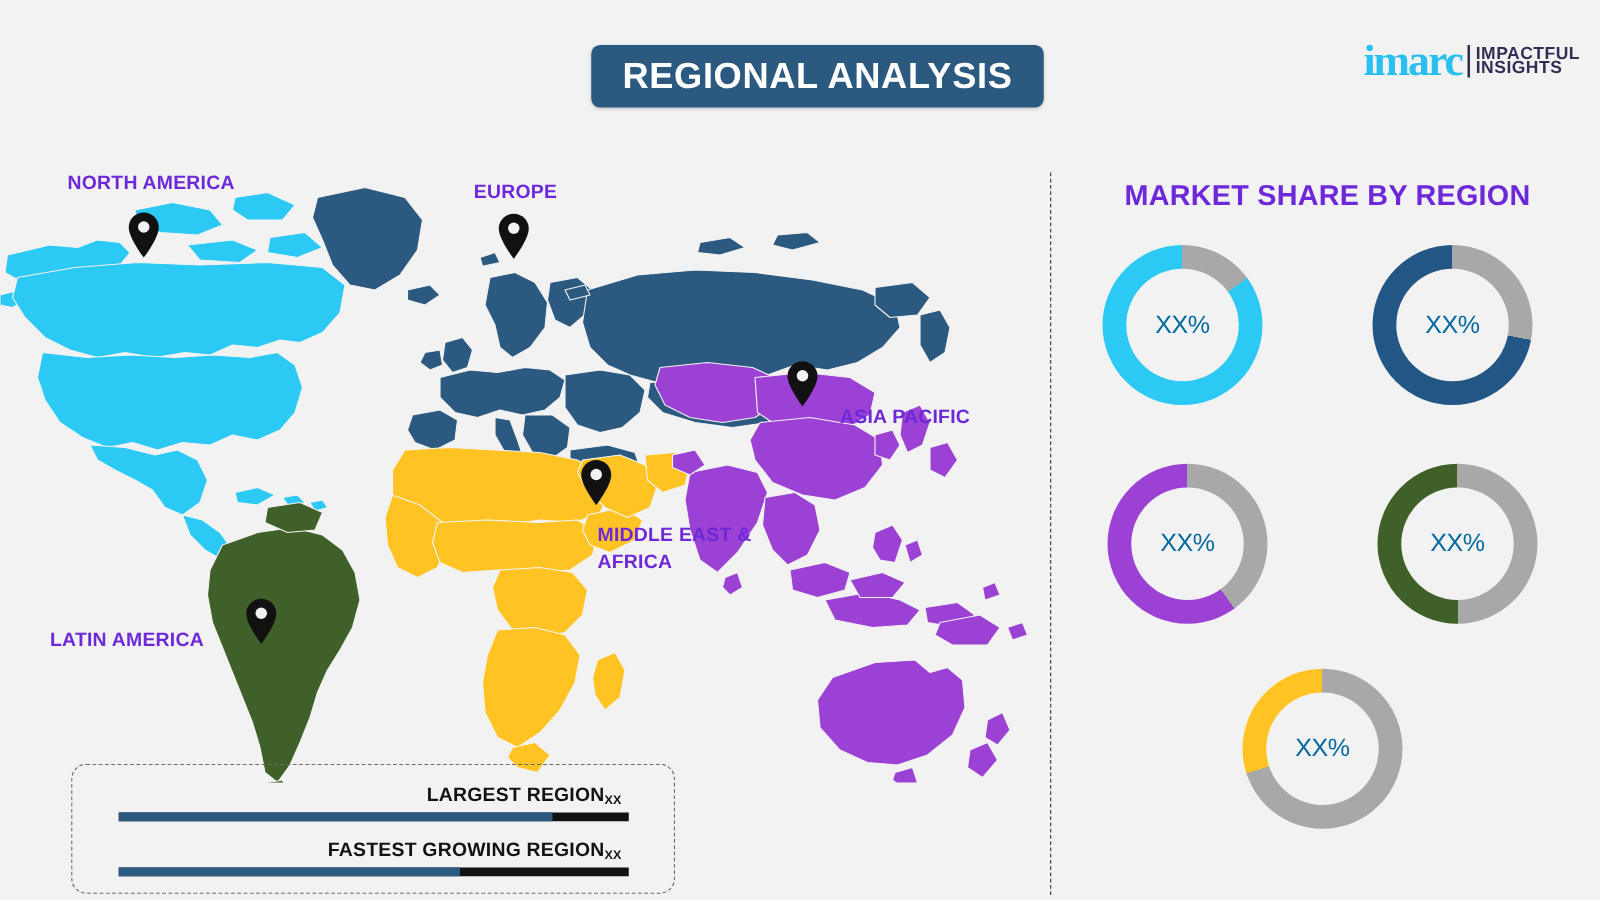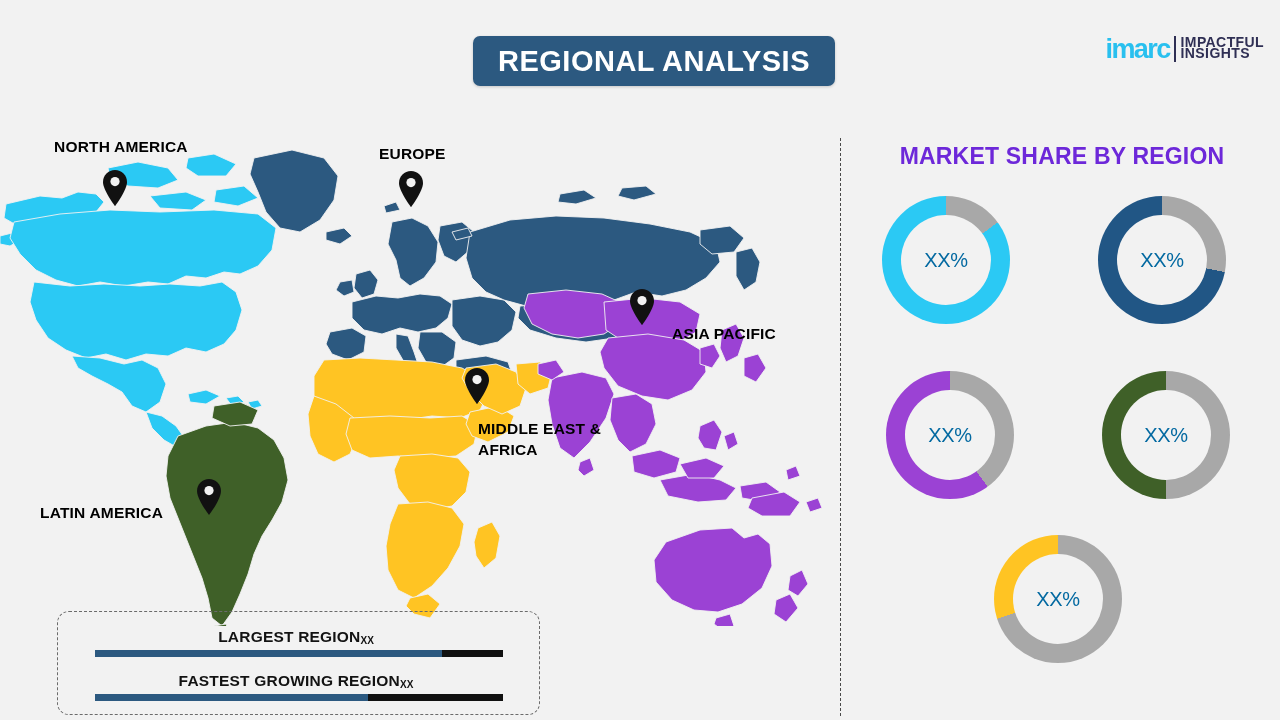--- a/index.html
+++ b/index.html
@@ -21,41 +21,41 @@
     box-shadow: 0 1px 3px rgba(0,0,0,.18);
   }
   #title-banner .txt {
     color: #ffffff; font-size: 29px; font-weight: bold;
     letter-spacing: .5px; white-space: nowrap;
   }
 
   
   #logo { position: absolute; right: 16px; top: 24px; display: flex; align-items: flex-start; }
   #logo .wordmark {
-    font-size: 27px; font-weight: bold; color: #29c0ef;
+    font-size: 35px; font-weight: bold; color: #29c0ef;
     letter-spacing: -1.6px; line-height: 30px; position: relative;
-    font-family: Liberation Sans, sans-serif;
+    font-family: Liberation Serif, serif;
   }
   #logo .bar { width: 2px; height: 26px; background: #2f2f54; margin: 2px 5px 0 4px; }
   #logo .tag { font-size: 14px; font-weight: bold; color: #2f2f54; line-height: 11px; letter-spacing: .4px; padding-top: 3px; }
 
   
   #divider {
     position: absolute; left: 840px; top: 128px;
     width: 0; height: 578px;
     border-left: 1.4px dashed #4a4a4a;
   }
 
   
   #map-wrap { position: absolute; left: 0; top: 96px; width: 830px; height: 520px; }
   #map-wrap svg { width: 100%; height: 100%; display: block; }
 
   
   .region-label {
-    position: absolute; color: #000000; font-weight: bold;
+    position: absolute; color: #6d28d9; font-weight: bold;
     font-size: 15.5px; letter-spacing: .2px; line-height: 21px;
     white-space: pre-line;
   }
   #label-north-america { left: 54px; top: 126px; }
   #label-europe        { left: 379px; top: 133px; }
   #label-asia-pacific  { left: 672px; top: 313px; }
   #label-mea           { left: 478px; top: 408px; }
   #label-latin-america { left: 40px; top: 492px; }
 
   
@@ -71,21 +71,21 @@
   #legend-box {
     position: absolute; left: 57px; top: 601px;
     width: 483px; height: 104px;
     border: 1.6px dashed #6b6b6b;
     border-radius: 12px;
     background: transparent;
   }
   .legend-row { position: absolute; left: 37px; width: 408px; }
   #legend-row-0 { top: 16px; }
   #legend-row-1 { top: 60px; }
-  .legend-head { display: flex; justify-content: center; align-items: flex-end; }
+  .legend-head { display: flex; justify-content: flex-end; align-items: flex-end; }
   .legend-name { font-size: 15.5px; font-weight: bold; color: #121212; letter-spacing: .2px; }
   .legend-val  { font-size: 10px; font-weight: bold; color: #121212; padding-right: 6px; }
   .legend-bar  { margin-top: 4px; height: 7px; width: 408px; background: #111111; position: relative; }
   .legend-bar .fill { position: absolute; left: 0; top: 0; height: 100%; background: #2c5980; }
 
   
   #right-head {
     position: absolute; left: 862px; top: 133px; width: 400px;
     text-align: center; font-size: 23px; font-weight: bold;
     color: #6d28d9; letter-spacing: .2px;

